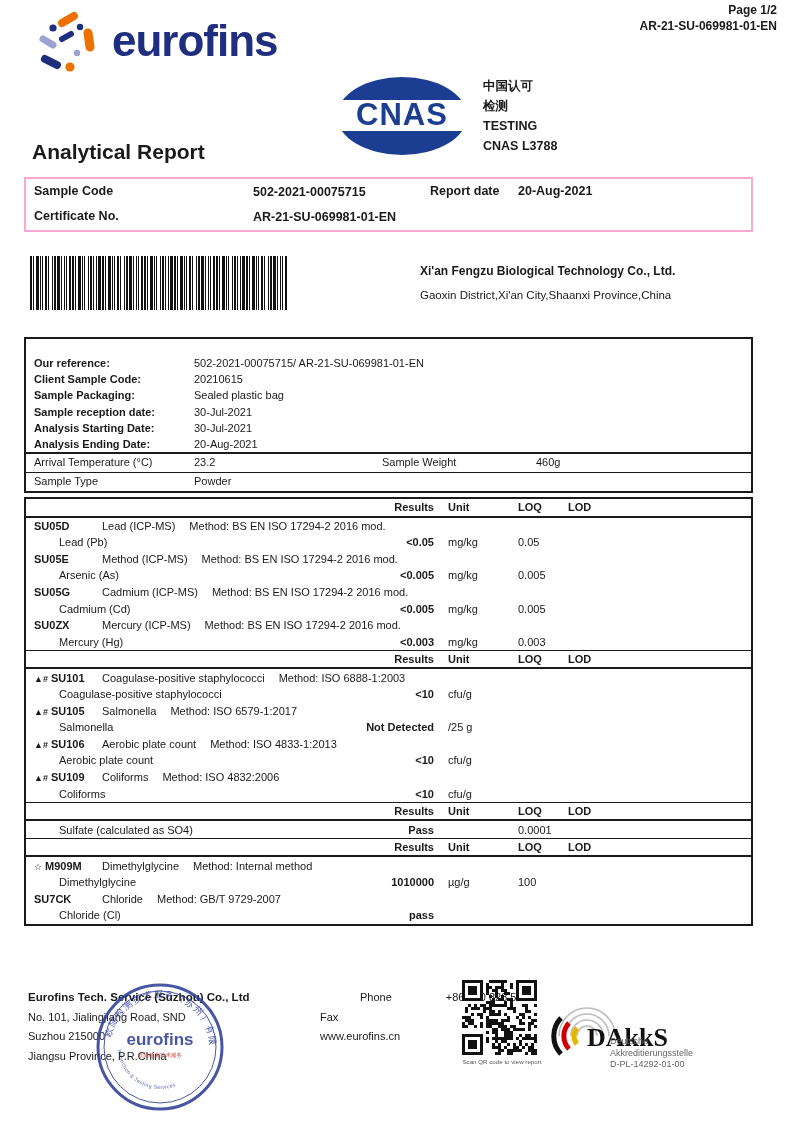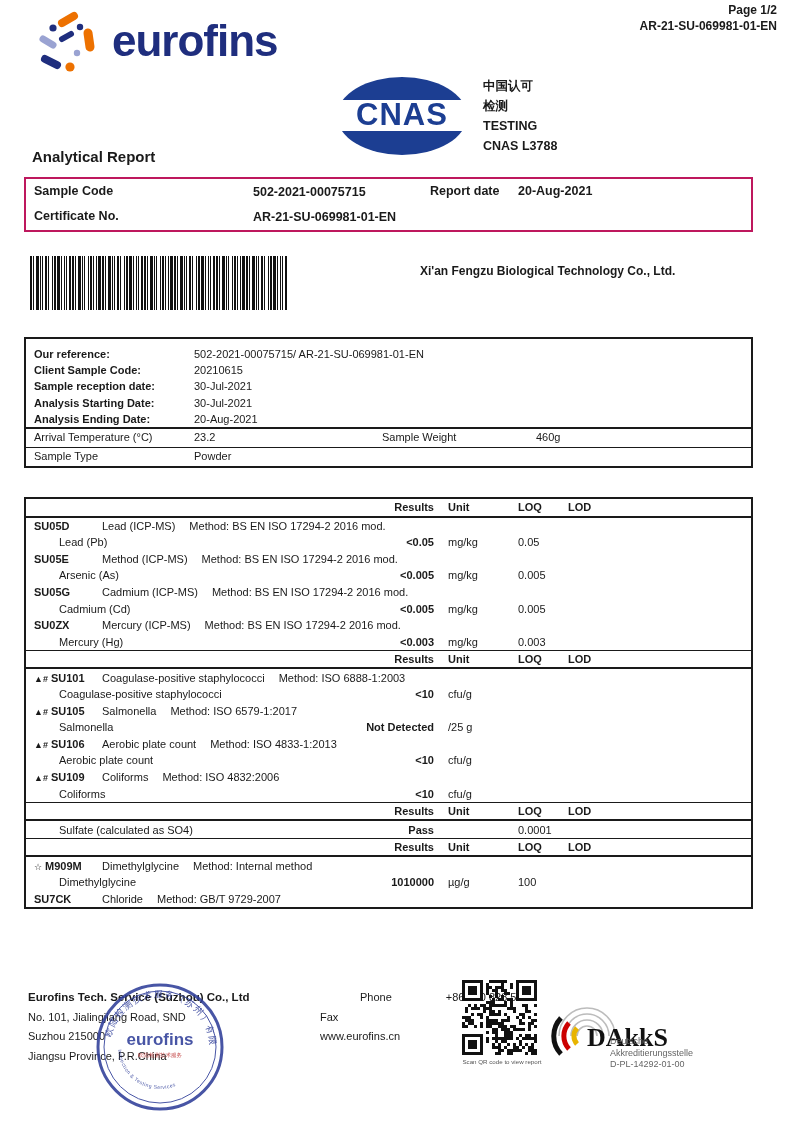--- a/index.html
+++ b/index.html
@@ -8,34 +8,34 @@
   .abs{position:absolute;}
 
   
   .logo-block{left:30px;top:6px;display:flex;align-items:center;gap:8px;}
   .wordmark{font-size:44px;font-weight:bold;color:#1f2e7e;letter-spacing:-1px;line-height:70px;}
   .page-info{right:23px;top:2px;text-align:right;font-size:12px;font-weight:bold;line-height:16px;}
 
   .cnas-block{left:333px;top:74px;display:flex;gap:12px;align-items:flex-start;}
   .cnas-text{font-size:12.5px;font-weight:bold;line-height:20px;padding-top:2px;}
 
-  .title{left:32px;top:148px;font-size:15px;font-weight:bold;}
+  .title{left:32px;top:140px;font-size:21px;font-weight:bold;}
 
   
-  .sample-box{left:24px;top:177px;width:725px;height:51px;border:2px solid #be185d;font-size:12.5px;font-weight:bold;}
+  .sample-box{left:24px;top:177px;width:725px;height:51px;border:2px solid #f9a8d4;font-size:12.5px;font-weight:bold;}
   .sb{position:absolute;white-space:nowrap;}
 
   .barcode{left:30px;top:256px;width:263px;height:54px;display:flex;align-items:stretch;}
   .barcode div{background:#111;}
 
   .client-block{left:420px;top:260px;font-size:11.5px;line-height:23.5px;}
   .client-name{font-weight:bold;font-size:12px;}
 
   
-  .info-box{left:24px;top:337px;width:725px;border:2px solid #1a1a1a;padding-top:7px;font-size:11px;}
+  .info-box{left:24px;top:337px;width:725px;border:2px solid #1a1a1a;padding-top:16px;font-size:11px;}
   .irow{display:flex;height:16.2px;align-items:center;padding-left:8px;}
   .ilabel{width:160px;font-weight:bold;flex:0 0 160px;}
   .arrival-row,.type-row{position:relative;height:18px;}
   .arrival-row{border-top:2px solid #1a1a1a;border-bottom:1px solid #1a1a1a;}
   .arow-item{position:absolute;top:2px;white-space:nowrap;}
   .b{font-weight:normal;}
 
   
   .results-box{left:24px;top:497px;width:725px;border:2px solid #1a1a1a;font-size:11px;}
   .sec{border-top:1px solid #1a1a1a;}
@@ -199,31 +199,36 @@
       <div style="width: 2px; margin-right: 1px;"></div>
       <div style="width: 3px; margin-right: 1px;"></div>
       <div style="width: 1px; margin-right: 2px;"></div>
       <div style="width: 1px; margin-right: 1px;"></div>
       <div style="width: 1px; margin-right: 2px;"></div>
       <div style="width: 2px; margin-right: 1px;"></div>
     </div>
 
   <div class="abs client-block">
     <div class="client-name">Xi'an Fengzu Biological Technology Co., Ltd.</div>
+    <div>Gaoxin District,Xi'an City,Shaanxi Province,China</div>
   </div>
 
   <div class="abs info-box">
     <div id="info-rows">
         <div class="irow">
           <span class="ilabel">Our reference:</span>
           <span class="ivalue">502-2021-00075715/  AR-21-SU-069981-01-EN</span>
         </div>
         <div class="irow">
           <span class="ilabel">Client Sample Code:</span>
           <span class="ivalue">20210615</span>
+        </div>
+        <div class="irow">
+          <span class="ilabel">Sample Packaging:</span>
+          <span class="ivalue">Sealed plastic bag</span>
         </div>
         <div class="irow">
           <span class="ilabel">Sample reception date:</span>
           <span class="ivalue">30-Jul-2021</span>
         </div>
         <div class="irow">
           <span class="ilabel">Analysis Starting Date:</span>
           <span class="ivalue">30-Jul-2021</span>
         </div>
         <div class="irow">
@@ -391,20 +396,27 @@
           <span class="analyte">Dimethylglycine</span>
           <span class="c-res">1010000</span>
           <span class="c-unit">µg/g</span>
           <span class="c-loq">100</span>
           <span class="c-lod"></span>
         </div>
         <div class="trow l1">
           <span class="code"><span>SU7CK</span></span>
           <span class="tname">Chloride</span>
           <span class="method">Method: GB/T 9729-2007</span>
+        </div>
+        <div class="trow l2">
+          <span class="analyte">Chloride (Cl)</span>
+          <span class="c-res">pass</span>
+          <span class="c-unit"></span>
+          <span class="c-loq"></span>
+          <span class="c-lod"></span>
         </div>
       </div>
     </div>
 
   <div class="abs f-left">
     <div class="f-company">Eurofins Tech. Service (Suzhou) Co., Ltd</div>
     <div>No. 101, Jialingjiang Road, SND</div>
     <div>Suzhou 215000</div>
     <div>Jiangsu Province, P.R.China</div>
   </div>

